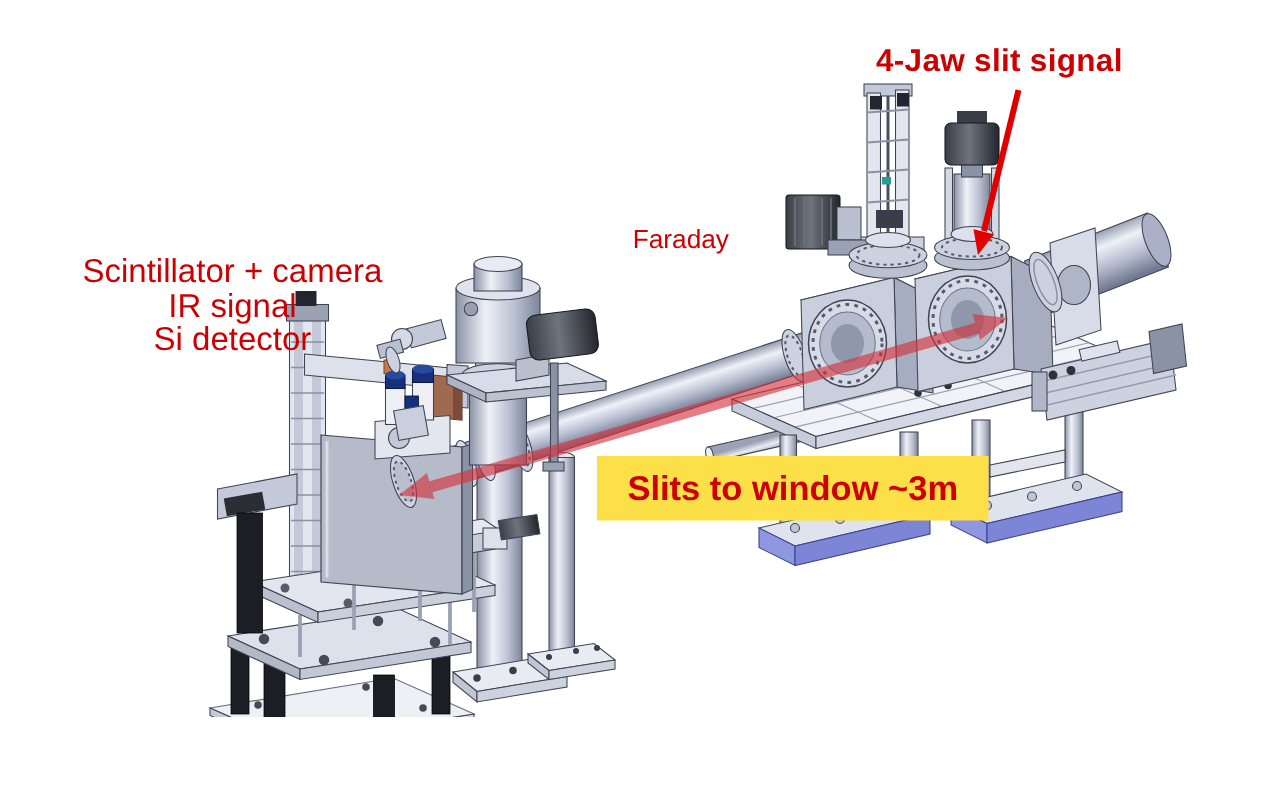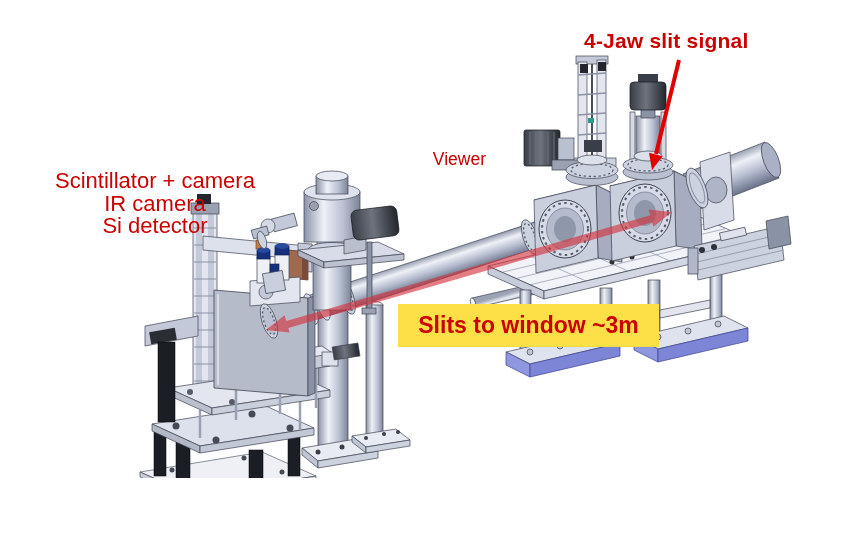--- a/index.html
+++ b/index.html
@@ -365,21 +365,21 @@
   </g>
 
   <g>
     <line x1="679" y1="60" x2="656" y2="154" stroke="var(--arrow-red,#e10000)" stroke-width="4"></line>
     <polygon points="652,170 662.6,156.2 649,152.8" fill="var(--arrow-red,#e10000)"></polygon>
   </g>
 </svg>
 
 <div class="lbl" id="slit-signal-label">4-Jaw slit signal</div>
 
-<div class="lbl" id="faraday-label"><div class="l2">Viewer</div></div>
-
-<div class="lbl" id="detector-label"><div>Scintillator + camera</div><div>IR camera</div><div>Si detector</div></div>
+<div class="lbl" id="faraday-label"><div class="l2">Faraday</div></div>
+
+<div class="lbl" id="detector-label"><div>Scintillator + camera</div><div>IR signal</div><div>Si detector</div></div>
 
 <div id="distance-box">
   <div id="distance-label">Slits to window ~3m</div>
 </div>
 
 </div>
 
 </body></html>

